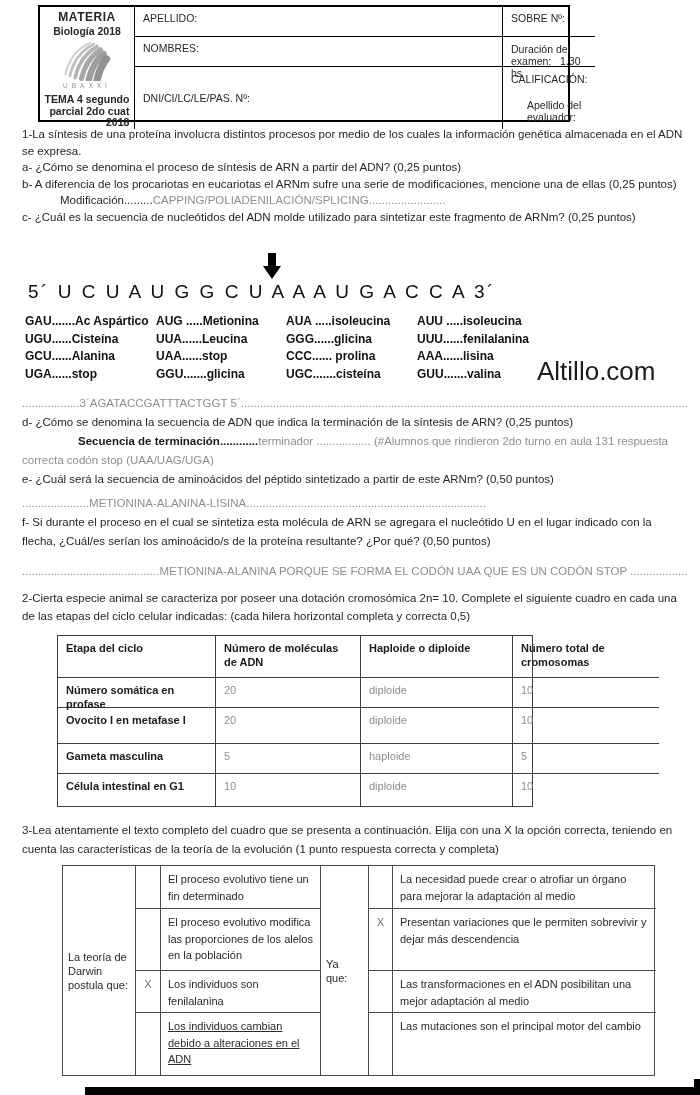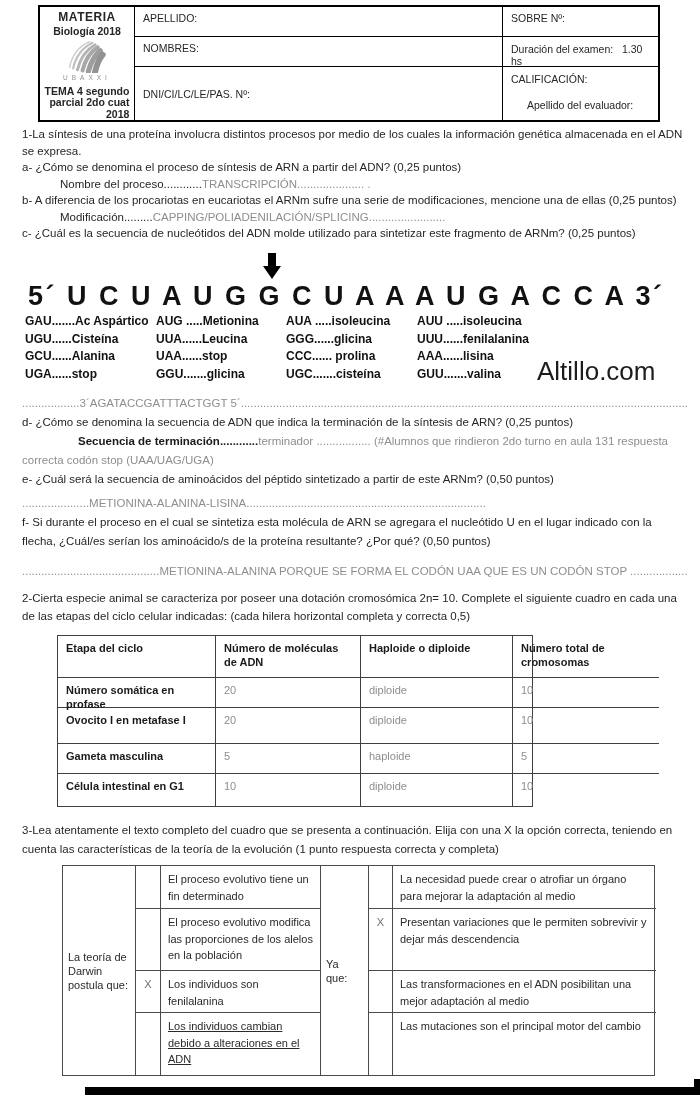--- a/index.html
+++ b/index.html
@@ -1,20 +1,20 @@
 <!DOCTYPE html>
 <html><head>
 <meta charset="utf-8">
 <style>
   html,body{margin:0;padding:0;background:#fff;}
   .page{position:relative;width:700px;height:1095px;background:#ffffff;overflow:hidden;
         font-family:"Liberation Sans",sans-serif;color:#262626;}
 
   
-  .hdr{position:absolute;left:38px;top:5px;width:622px;height:117px;border:2px solid #000;
+  .hdr{position:absolute;left:38px;top:5px;width:532px;height:117px;border:2px solid #000;
        display:grid;grid-template-columns:95px 368px 1fr;grid-template-rows:30px 30px 1fr;
        box-sizing:border-box;font-size:10.5px;}
   .hdr > div{box-sizing:border-box;}
   .h-left{grid-column:1;grid-row:1/4;border-right:1px solid #000;display:flex;flex-direction:column;
           align-items:center;padding-top:3px;text-align:center;}
   .h-materia{font-weight:bold;font-size:12px;letter-spacing:.5px;}
   .h-bio{font-weight:bold;font-size:10.5px;margin-top:1px;}
   .h-word{font-size:6.5px;letter-spacing:4px;color:#909090;margin-top:1px;}
   .h-tema{font-weight:bold;font-size:10.5px;line-height:11.5px;margin-top:5px;text-align:right;}
   .h-ap{grid-column:2;grid-row:1;border-right:1px solid #000;border-bottom:1px solid #000;padding:5px 8px;}
@@ -35,21 +35,21 @@
   .ans{color:#8e8e8e;}
   .clip{white-space:nowrap;overflow:hidden;}
   .bold{font-weight:bold;color:#1a1a1a;}
 
   
   .arrow{position:absolute;left:263px;top:253px;width:18px;height:26px;}
   .arrow .shaft{position:absolute;left:5px;top:0;width:8px;height:13px;background:#000;}
   .arrow .head{position:absolute;left:0;top:13px;width:0;height:0;
                border-left:9px solid transparent;border-right:9px solid transparent;border-top:13px solid #000;}
 
-  .seq{position:absolute;left:28px;top:281px;font-size:27px;font-weight:bold;color:#111;
+  .seq{position:absolute;left:28px;top:281px;font-size:19px;font-weight:normal;color:#111;
        letter-spacing:2.5px;white-space:nowrap;}
 
   .codons{position:absolute;left:25px;top:313px;display:grid;
           grid-template-columns:131px 130px 131px 140px;font-size:12px;font-weight:bold;
           line-height:17.5px;color:#111;}
 
   .watermark{position:absolute;left:537px;top:356px;font-size:26px;color:#1c1c1c;}
 
   
   .t2{position:absolute;left:57px;top:635px;width:476px;display:grid;
@@ -118,21 +118,20 @@
     </div>
     <div class="h-cal">
       <div>CALIFICACIÓN:</div>
       <div class="l2">Apellido del evaluador:</div>
     </div>
   </div>
 
   <div class="blockA">
     <div>1-La síntesis de una proteína involucra distintos procesos por medio de los cuales la información genética almacenada en el ADN se expresa.</div>
     <div>a- ¿Cómo se denomina el proceso de síntesis de ARN a partir del ADN? (0,25 puntos)</div>
-    <div class="ind38 clip"><span>Nombre del proceso............</span><span class="ans">TRANSCRIPCIÓN</span><span class="ans">..................... .</span></div>
     <div>b- A diferencia de los procariotas en eucariotas el ARNm sufre una serie de modificaciones, mencione  una de ellas  (0,25 puntos)</div>
     <div class="ind38 clip"><span>Modificación.........</span><span class="ans">CAPPING/POLIADENILACIÓN/SPLICING</span><span class="ans">........................</span></div>
     <div>c- ¿Cuál es la secuencia de nucleótidos del ADN molde utilizado para sintetizar este fragmento de ARNm? (0,25 puntos)</div>
   </div>
 
   <div class="arrow">
     <div class="shaft"></div>
       <div class="head"></div>
   </div>
   <div class="seq">5´ U C U A U G G C U A A A U G A C C A 3´</div>

